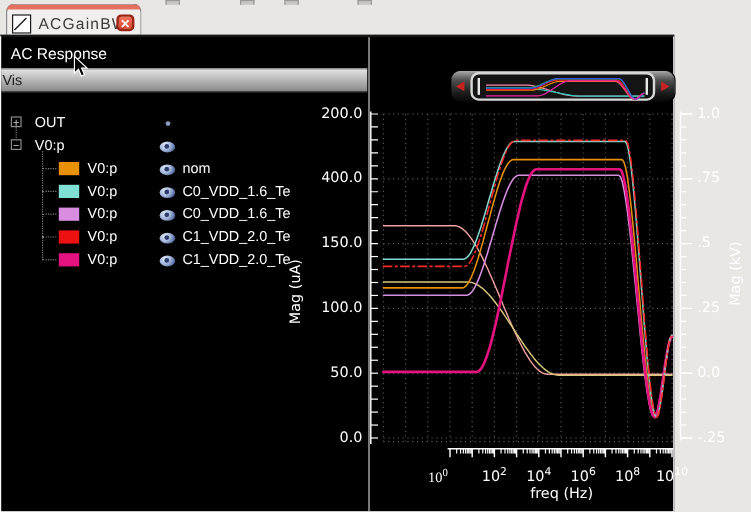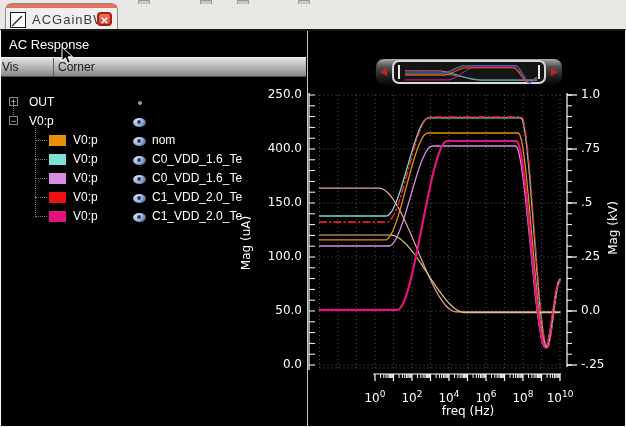--- a/index.html
+++ b/index.html
@@ -11,21 +11,21 @@
   .top-nub{position:absolute;top:0;height:3px;width:10px;background:#c9c6c1;border:1px solid #9a9a98;border-bottom:none;}
   #tab{position:absolute;left:5px;top:3px;width:113px;height:26px;background:#f0efed;
        border:1px solid #8a8a8a;border-bottom:none;border-radius:7px 7px 0 0;box-sizing:border-box;}
   #tab-accent{position:absolute;left:0;top:0;right:0;height:4px;background:#e4705f;border-radius:6px 6px 0 0;}
   #tab-icon{position:absolute;left:4px;top:8px;width:14px;height:14px;background:#fff;border:1px solid #1a1a1a;}
   #tab-title{position:absolute;left:26px;top:8px;width:64px;font-size:13px;color:#3a3a3a;letter-spacing:1px;}
   #tab-close{position:absolute;right:5px;top:8px;width:15px;height:14px;background:linear-gradient(#f2705a,#dd4733);
        border:2px solid #9c2414;border-radius:4px;color:#fff;font-size:10px;font-weight:bold;
        line-height:13px;text-align:center;box-sizing:border-box;cursor:default;}
   
-  #content{position:absolute;left:0;top:29px;width:626px;height:398px;background:#000;
+  #content{position:absolute;left:0;top:29px;width:562px;height:398px;background:#000;
        border-top:2px solid #161616;border-left:1px solid #fafafa;border-right:1px solid #fafafa;
        border-bottom:1px solid #fafafa;box-sizing:border-box;}
   #win-title{position:absolute;left:8px;top:6px;color:#fff;font-size:13px;}
   
   #tree-header{position:absolute;left:0px;top:26px;width:305px;height:20px;display:flex;
        background:linear-gradient(#e2e2e2,#888);border-top:1px solid #f2f2f2;border-bottom:1px solid #4c4c4c;box-sizing:border-box;}
   .hcol{font-size:12px;color:#1c1c1c;padding:2px 0 0 4px;box-sizing:border-box;}
   .hcol+.hcol{border-left:1px solid #5c5c5c;margin-left:32px;}
   #hcol-name{width:127px;}
   #hcol-vis{width:20px;padding-left:1px;}
@@ -85,21 +85,20 @@
     <div id="tab-title">ACGainBW</div>
     <div id="tab-close">✕</div>
   </div>
 </div>
 
 <div id="content">
   <div id="win-title">AC Response</div>
 
   <div id="tree-header">
     <div class="hcol" id="hcol-vis">Vis</div>
-    <div class="hcol" id="hcol-corner">Corner</div>
   </div>
 
   <div id="tree">
       <div class="trow" style="top: 62px;">
         <div class="expander">+</div>
         <span class="tname" style="left: 27px;">OUT</span>
         <span class="visdot"></span>
       </div>
       <div class="trow" style="top: 81px;">
         <div class="expander">−</div>
@@ -332,37 +331,37 @@
       <polyline points="318.5,157.1 320.0,157.1 321.5,157.1 322.9,157.1 324.4,157.1 325.9,157.1 327.4,157.1 328.9,157.1 330.3,157.1 331.8,157.1 333.3,157.1 334.8,157.1 336.3,157.1 337.7,157.1 339.2,157.1 340.7,157.1 342.2,157.1 343.7,157.1 345.1,157.1 346.6,157.1 348.1,157.1 349.6,157.1 351.1,157.1 352.5,157.1 354.0,157.1 355.5,157.1 357.0,157.1 358.5,157.1 359.9,157.1 361.4,157.1 362.9,157.1 364.4,157.1 365.9,157.1 367.3,157.1 368.8,157.1 370.3,157.1 371.8,157.1 373.3,157.1 374.7,157.1 376.2,157.1 377.7,157.1 379.2,157.2 380.6,157.6 382.1,158.2 383.6,159.1 385.0,160.2 386.5,161.5 388.0,163.0 389.4,164.7 390.9,166.6 392.4,168.7 393.8,170.9 395.3,173.3 396.8,175.8 398.2,178.4 399.7,181.2 401.2,184.1 402.6,187.1 404.1,190.2 405.6,193.4 407.0,196.7 408.5,200.0 410.0,203.4 411.4,206.8 412.9,210.2 414.4,213.7 415.8,217.2 417.3,220.7 418.7,224.2 420.2,227.7 421.7,231.2 423.1,234.6 424.6,238.0 426.1,241.3 427.5,244.6 429.0,247.7 430.5,250.8 431.9,253.8 433.4,256.7 434.9,259.5 436.3,262.2 437.8,264.7 439.3,267.1 440.7,269.3 442.2,271.4 443.7,273.3 445.1,275.0 446.6,276.5 448.1,277.8 449.5,278.9 451.0,279.7 452.5,280.3 453.9,280.7 455.4,280.9 456.9,280.9 458.4,280.9 459.8,280.9 461.3,280.9 462.8,280.9 464.3,280.9 465.8,280.9 467.2,280.9 468.7,280.9 470.2,280.9 471.7,280.9 473.2,280.9 474.6,280.9 476.1,280.9 477.6,280.9 479.1,280.9 480.6,280.9 482.0,280.9 483.5,280.9 485.0,280.9 486.5,280.9 488.0,280.9 489.4,280.9 490.9,280.9 492.4,280.9 493.9,280.9 495.4,280.9 496.8,280.9 498.3,280.9 499.8,280.9 501.3,280.9 502.8,280.9 504.2,280.9 505.7,280.9 507.2,280.9 508.7,280.9 510.2,280.9 511.6,280.9 513.1,280.9 514.6,280.9 516.1,280.9 517.6,280.9 519.0,280.9 520.5,280.9 522.0,280.9 523.5,280.9 525.0,280.9 526.4,280.9 527.9,280.9 529.4,280.9 530.9,280.9 532.4,280.9 533.8,280.9 535.3,280.9 536.8,280.9 538.3,280.9 539.8,280.9 541.2,280.9 542.7,280.9 544.2,280.9 545.7,280.9 547.2,280.9 548.6,280.9 550.1,280.9 551.6,280.9 553.1,280.9 554.6,280.9 556.0,280.9 557.5,280.9 559.0,280.9" fill="none" stroke="#f2a0a2" stroke-width="1.2" stroke-linejoin="round" stroke-linecap="round"></polyline>
       <polyline points="318.5,204.0 320.0,204.0 321.4,204.0 322.9,204.0 324.4,204.0 325.8,204.0 327.3,204.0 328.8,204.0 330.2,204.0 331.7,204.0 333.1,204.0 334.6,204.0 336.1,204.0 337.5,204.0 339.0,204.0 340.5,204.0 341.9,204.0 343.4,204.0 344.9,204.0 346.3,204.0 347.8,204.0 349.3,204.0 350.7,204.0 352.2,204.0 353.6,204.0 355.1,204.0 356.6,204.0 358.0,204.0 359.5,204.0 361.0,204.0 362.4,204.0 363.9,204.0 365.4,204.0 366.8,204.0 368.3,204.0 369.8,204.0 371.2,204.0 372.7,204.0 374.2,204.0 375.6,204.0 377.1,204.0 378.5,204.0 380.0,204.0 381.5,204.0 382.9,204.0 384.4,204.0 385.9,204.0 387.3,204.0 388.8,204.0 390.3,204.1 391.7,204.3 393.2,204.7 394.6,205.3 396.1,206.0 397.6,206.8 399.0,207.8 400.5,208.9 401.9,210.1 403.4,211.5 404.8,212.9 406.3,214.5 407.8,216.1 409.2,217.8 410.7,219.6 412.1,221.5 413.6,223.5 415.1,225.5 416.5,227.5 418.0,229.6 419.4,231.8 420.9,233.9 422.3,236.1 423.8,238.4 425.3,240.6 426.7,242.8 428.2,245.1 429.6,247.3 431.1,249.5 432.6,251.7 434.0,253.9 435.5,256.1 436.9,258.2 438.4,260.2 439.9,262.2 441.3,264.2 442.8,266.0 444.2,267.9 445.7,269.6 447.1,271.2 448.6,272.8 450.1,274.2 451.5,275.5 453.0,276.8 454.4,277.9 455.9,278.9 457.4,279.7 458.8,280.4 460.3,281.0 461.7,281.4 463.2,281.6 464.6,281.7 466.1,281.7 467.6,281.7 469.1,281.7 470.5,281.7 472.0,281.7 473.5,281.7 475.0,281.7 476.4,281.7 477.9,281.7 479.4,281.7 480.9,281.7 482.3,281.7 483.8,281.7 485.3,281.7 486.8,281.7 488.2,281.7 489.7,281.7 491.2,281.7 492.7,281.7 494.1,281.7 495.6,281.7 497.1,281.7 498.6,281.7 500.0,281.7 501.5,281.7 503.0,281.7 504.5,281.7 505.9,281.7 507.4,281.7 508.9,281.7 510.4,281.7 511.8,281.7 513.3,281.7 514.8,281.7 516.2,281.7 517.7,281.7 519.2,281.7 520.7,281.7 522.1,281.7 523.6,281.7 525.1,281.7 526.6,281.7 528.0,281.7 529.5,281.7 531.0,281.7 532.5,281.7 533.9,281.7 535.4,281.7 536.9,281.7 538.4,281.7 539.8,281.7 541.3,281.7 542.8,281.7 544.3,281.7 545.7,281.7 547.2,281.7 548.7,281.7 550.2,281.7 551.6,281.7 553.1,281.7 554.6,281.7 556.1,281.7 557.5,281.7 559.0,281.7" fill="none" stroke="#d9c87c" stroke-width="1.2" stroke-linejoin="round" stroke-linecap="round"></polyline>
       <polyline points="318.5,215.0 320.0,215.0 321.5,215.0 322.9,215.0 324.4,215.0 325.9,215.0 327.4,215.0 328.8,215.0 330.3,215.0 331.8,215.0 333.3,215.0 334.7,215.0 336.2,215.0 337.7,215.0 339.2,215.0 340.6,215.0 342.1,215.0 343.6,215.0 345.1,215.0 346.5,215.0 348.0,215.0 349.5,215.0 351.0,215.0 352.4,215.0 353.9,215.0 355.4,215.0 356.9,215.0 358.4,215.0 359.8,215.0 361.3,215.0 362.8,215.0 364.3,215.0 365.7,215.0 367.2,215.0 368.7,215.0 370.2,215.0 371.6,215.0 373.1,215.0 374.6,215.0 376.1,215.0 377.5,215.0 379.0,215.0 380.5,215.0 382.0,215.0 383.4,215.0 384.9,215.0 386.4,215.0 387.9,215.0 389.3,214.7 390.8,213.7 392.2,212.2 393.7,210.1 395.1,207.6 396.6,204.6 398.0,201.2 399.5,197.4 400.9,193.4 402.4,189.1 403.8,184.5 405.3,179.8 406.7,174.9 408.2,170.0 409.6,165.0 411.1,160.0 412.5,155.0 414.0,150.2 415.4,145.5 416.9,140.9 418.3,136.6 419.8,132.5 421.2,128.8 422.7,125.4 424.1,122.4 425.6,119.8 427.0,117.8 428.5,116.3 429.9,115.3 431.4,115.0 432.8,115.0 434.3,115.0 435.7,115.0 437.2,115.0 438.7,115.0 440.1,115.0 441.6,115.0 443.0,115.0 444.5,115.0 446.0,115.0 447.4,115.0 448.9,115.0 450.3,115.0 451.8,115.0 453.3,115.0 454.7,115.0 456.2,115.0 457.6,115.0 459.1,115.0 460.6,115.0 462.0,115.0 463.5,115.0 464.9,115.0 466.4,115.0 467.9,115.0 469.3,115.0 470.8,115.0 472.2,115.0 473.7,115.0 475.2,115.0 476.6,115.0 478.1,115.0 479.5,115.0 481.0,115.0 482.5,115.0 483.9,115.0 485.4,115.0 486.9,115.0 488.3,115.0 489.8,115.0 491.2,115.0 492.7,115.0 494.2,115.0 495.6,115.0 497.1,115.0 498.5,115.0 500.0,115.0 501.5,115.0 502.9,115.0 504.4,115.0 505.8,115.0 507.3,115.0 508.8,115.0 510.2,115.0 511.7,115.0 513.1,115.0 514.6,115.0 516.1,116.4 517.6,120.6 519.0,127.2 520.5,136.0 522.0,146.5 523.5,158.6 525.0,171.8 526.4,186.0 527.9,200.8 529.4,215.8 530.9,230.9 532.4,245.7 533.8,259.9 535.3,273.1 536.8,285.2 538.3,295.7 539.8,304.5 541.2,311.1 542.7,315.3 544.2,316.7 545.5,315.2 546.9,310.9 548.2,304.5 549.6,296.6 550.9,287.8 552.3,278.7 553.6,269.9 555.0,262.0 556.3,255.6 557.7,251.3 559.0,249.8" fill="none" stroke="#d98de0" stroke-width="1.3" stroke-linejoin="round" stroke-linecap="round"></polyline>
       <polyline points="318.5,208.9 320.0,208.9 321.4,208.9 322.9,208.9 324.3,208.9 325.8,208.9 327.3,208.9 328.7,208.9 330.2,208.9 331.6,208.9 333.1,208.9 334.6,208.9 336.0,208.9 337.5,208.9 338.9,208.9 340.4,208.9 341.9,208.9 343.3,208.9 344.8,208.9 346.2,208.9 347.7,208.9 349.1,208.9 350.6,208.9 352.1,208.9 353.5,208.9 355.0,208.9 356.4,208.9 357.9,208.9 359.4,208.9 360.8,208.9 362.3,208.9 363.7,208.9 365.2,208.9 366.7,208.9 368.1,208.9 369.6,208.9 371.0,208.9 372.5,208.9 374.0,208.9 375.4,208.9 376.9,208.9 378.3,208.9 379.8,208.9 381.3,208.9 382.7,208.9 384.2,208.9 385.6,208.6 387.1,207.5 388.6,205.7 390.0,203.4 391.5,200.5 393.0,197.1 394.4,193.3 395.9,189.0 397.4,184.4 398.8,179.6 400.3,174.5 401.8,169.2 403.2,163.7 404.7,158.2 406.2,152.7 407.7,147.2 409.1,141.8 410.6,136.5 412.1,131.4 413.5,126.5 415.0,121.9 416.5,117.7 417.9,113.9 419.4,110.5 420.9,107.6 422.3,105.2 423.8,103.5 425.3,102.4 426.7,102.0 428.2,102.0 429.6,102.0 431.1,102.0 432.6,102.0 434.0,102.0 435.5,102.0 437.0,102.0 438.4,102.0 439.9,102.0 441.3,102.0 442.8,102.0 444.3,102.0 445.7,102.0 447.2,102.0 448.7,102.0 450.1,102.0 451.6,102.0 453.0,102.0 454.5,102.0 456.0,102.0 457.4,102.0 458.9,102.0 460.4,102.0 461.8,102.0 463.3,102.0 464.7,102.0 466.2,102.0 467.7,102.0 469.1,102.0 470.6,102.0 472.1,102.0 473.5,102.0 475.0,102.0 476.4,102.0 477.9,102.0 479.4,102.0 480.8,102.0 482.3,102.0 483.7,102.0 485.2,102.0 486.7,102.0 488.1,102.0 489.6,102.0 491.1,102.0 492.5,102.0 494.0,102.0 495.4,102.0 496.9,102.0 498.4,102.0 499.8,102.0 501.3,102.0 502.8,102.0 504.2,102.0 505.7,102.0 507.1,102.0 508.6,102.0 510.1,102.0 511.5,102.0 513.0,102.0 514.5,102.0 515.9,102.0 517.4,102.0 518.8,103.7 520.3,108.7 521.8,116.4 523.2,126.6 524.7,138.8 526.1,152.7 527.6,168.0 529.1,184.2 530.5,200.9 532.0,217.8 533.4,234.6 534.9,250.8 536.4,266.0 537.8,279.9 539.3,292.2 540.7,302.4 542.2,310.1 543.7,315.0 545.1,316.7 546.5,314.8 547.9,309.6 549.3,302.0 550.7,292.8 552.1,282.7 553.5,272.6 554.8,263.4 556.2,255.8 557.6,250.6 559.0,248.7" fill="none" stroke="#e8900a" stroke-width="1.3" stroke-linejoin="round" stroke-linecap="round"></polyline>
       <polyline points="318.5,278.9 320.0,278.9 321.4,278.9 322.9,278.9 324.4,278.9 325.8,278.9 327.3,278.9 328.8,278.9 330.2,278.9 331.7,278.9 333.2,278.9 334.6,278.9 336.1,278.9 337.6,278.9 339.0,278.9 340.5,278.9 342.0,278.9 343.4,278.9 344.9,278.9 346.4,278.9 347.8,278.9 349.3,278.9 350.8,278.9 352.2,278.9 353.7,278.9 355.2,278.9 356.6,278.9 358.1,278.9 359.5,278.9 361.0,278.9 362.5,278.9 363.9,278.9 365.4,278.9 366.9,278.9 368.3,278.9 369.8,278.9 371.3,278.9 372.7,278.9 374.2,278.9 375.7,278.9 377.1,278.9 378.6,278.9 380.1,278.9 381.5,278.9 383.0,278.9 384.5,278.9 385.9,278.9 387.4,278.9 388.9,278.9 390.3,278.9 391.8,278.9 393.3,278.9 394.7,278.9 396.2,278.9 397.7,278.5 399.1,277.2 400.6,275.2 402.1,272.5 403.5,269.0 405.0,265.0 406.5,260.4 408.0,255.3 409.4,249.7 410.9,243.7 412.4,237.3 413.8,230.6 415.3,223.7 416.8,216.6 418.2,209.3 419.7,201.9 421.2,194.5 422.6,187.0 424.1,179.6 425.6,172.3 427.1,165.2 428.5,158.3 430.0,151.6 431.5,145.2 432.9,139.2 434.4,133.7 435.9,128.5 437.3,123.9 438.8,119.9 440.3,116.5 441.7,113.7 443.2,111.7 444.7,110.4 446.1,110.0 447.6,110.0 449.1,110.0 450.6,110.0 452.1,110.0 453.5,110.0 455.0,110.0 456.5,110.0 458.0,110.0 459.4,110.0 460.9,110.0 462.4,110.0 463.9,110.0 465.3,110.0 466.8,110.0 468.3,110.0 469.8,110.0 471.2,110.0 472.7,110.0 474.2,110.0 475.7,110.0 477.1,110.0 478.6,110.0 480.1,110.0 481.6,110.0 483.1,110.0 484.5,110.0 486.0,110.0 487.5,110.0 489.0,110.0 490.4,110.0 491.9,110.0 493.4,110.0 494.9,110.0 496.3,110.0 497.8,110.0 499.3,110.0 500.8,110.0 502.2,110.0 503.7,110.0 505.2,110.0 506.7,110.0 508.1,110.0 509.6,110.0 511.1,110.0 512.6,110.0 514.0,110.0 515.5,110.0 517.0,111.5 518.4,115.8 519.9,122.6 521.3,131.5 522.8,142.3 524.2,154.7 525.7,168.2 527.1,182.8 528.6,197.9 530.0,213.4 531.5,228.8 533.0,244.0 534.4,258.5 535.9,272.1 537.3,284.4 538.8,295.2 540.2,304.2 541.7,310.9 543.1,315.2 544.6,316.7 546.0,314.8 547.5,309.7 548.9,302.2 550.3,293.0 551.8,283.0 553.2,273.0 554.7,263.9 556.1,256.3 557.6,251.2 559.0,249.3" fill="none" stroke="#e4127e" stroke-width="2.2" stroke-linejoin="round" stroke-linecap="round"></polyline>
       <polyline points="318.5,185.0 320.0,185.0 321.5,185.0 322.9,185.0 324.4,185.0 325.9,185.0 327.4,185.0 328.9,185.0 330.3,185.0 331.8,185.0 333.3,185.0 334.8,185.0 336.3,185.0 337.7,185.0 339.2,185.0 340.7,185.0 342.2,185.0 343.7,185.0 345.1,185.0 346.6,185.0 348.1,185.0 349.6,185.0 351.1,185.0 352.5,185.0 354.0,185.0 355.5,185.0 357.0,185.0 358.5,185.0 359.9,185.0 361.4,185.0 362.9,185.0 364.4,185.0 365.9,185.0 367.3,185.0 368.8,185.0 370.3,185.0 371.8,185.0 373.3,185.0 374.7,185.0 376.2,185.0 377.7,185.0 379.2,185.0 380.7,185.0 382.1,185.0 383.6,185.0 385.1,185.0 386.6,184.6 388.0,183.6 389.5,182.0 391.0,179.9 392.4,177.2 393.9,174.1 395.4,170.6 396.8,166.7 398.3,162.5 399.8,158.0 401.2,153.3 402.7,148.5 404.2,143.5 405.6,138.5 407.1,133.4 408.6,128.3 410.0,123.4 411.5,118.5 413.0,113.8 414.4,109.4 415.9,105.2 417.4,101.3 418.8,97.8 420.3,94.6 421.8,92.0 423.2,89.8 424.7,88.2 426.2,87.2 427.6,86.9 429.1,86.9 430.6,86.9 432.0,86.9 433.5,86.9 435.0,86.9 436.4,86.9 437.9,86.9 439.4,86.9 440.8,86.9 442.3,86.9 443.8,86.9 445.2,86.9 446.7,86.9 448.2,86.9 449.6,86.9 451.1,86.9 452.6,86.9 454.0,86.9 455.5,86.9 457.0,86.9 458.4,86.9 459.9,86.9 461.4,86.9 462.8,86.9 464.3,86.9 465.7,86.9 467.2,86.9 468.7,86.9 470.1,86.9 471.6,86.9 473.1,86.9 474.5,86.9 476.0,86.9 477.5,86.9 478.9,86.9 480.4,86.9 481.9,86.9 483.3,86.9 484.8,86.9 486.3,86.9 487.7,86.9 489.2,86.9 490.7,86.9 492.1,86.9 493.6,86.9 495.1,86.9 496.5,86.9 498.0,86.9 499.5,86.9 500.9,86.9 502.4,86.9 503.8,86.9 505.3,86.9 506.8,86.9 508.2,86.9 509.7,86.9 511.2,86.9 512.6,86.9 514.1,86.9 515.6,86.9 517.0,86.9 518.5,86.9 520.0,86.9 521.4,88.9 522.9,94.8 524.3,103.9 525.8,115.9 527.2,130.2 528.7,146.5 530.1,164.1 531.6,182.7 533.0,201.8 534.5,220.9 535.9,239.5 537.4,257.1 538.8,273.4 540.3,287.7 541.7,299.7 543.2,308.8 544.6,314.7 546.0,316.7 547.5,314.4 548.9,308.1 550.4,298.9 551.8,288.1 553.2,276.7 554.7,265.8 556.1,256.7 557.6,250.4 559.0,248.0" fill="none" stroke="#7fd9cf" stroke-width="1.3" stroke-linejoin="round" stroke-linecap="round"></polyline>
       <polyline points="318.5,191.0 320.0,191.0 321.4,191.0 322.9,191.0 324.4,191.0 325.8,191.0 327.3,191.0 328.8,191.0 330.2,191.0 331.7,191.0 333.2,191.0 334.6,191.0 336.1,191.0 337.6,191.0 339.1,191.0 340.5,191.0 342.0,191.0 343.5,191.0 344.9,191.0 346.4,191.0 347.9,191.0 349.3,191.0 350.8,191.0 352.3,191.0 353.7,191.0 355.2,191.0 356.7,191.0 358.1,191.0 359.6,191.0 361.1,191.0 362.5,191.0 364.0,191.0 365.5,191.0 366.9,191.0 368.4,191.0 369.9,191.0 371.3,191.0 372.8,191.0 374.3,191.0 375.7,191.0 377.2,191.0 378.7,191.0 380.2,191.0 381.6,191.0 383.1,191.0 384.6,191.0 386.0,191.0 387.5,190.6 389.0,189.6 390.4,187.9 391.9,185.6 393.4,182.7 394.8,179.4 396.3,175.6 397.8,171.4 399.2,167.0 400.7,162.2 402.2,157.2 403.6,152.0 405.1,146.6 406.6,141.2 408.0,135.8 409.5,130.4 411.0,125.1 412.4,119.9 413.9,114.9 415.4,110.1 416.8,105.6 418.3,101.4 419.8,97.7 421.2,94.3 422.7,91.5 424.2,89.2 425.6,87.5 427.1,86.4 428.6,86.0 430.0,86.0 431.5,86.0 433.0,86.0 434.4,86.0 435.9,86.0 437.3,86.0 438.8,86.0 440.3,86.0 441.7,86.0 443.2,86.0 444.6,86.0 446.1,86.0 447.5,86.0 449.0,86.0 450.5,86.0 451.9,86.0 453.4,86.0 454.8,86.0 456.3,86.0 457.8,86.0 459.2,86.0 460.7,86.0 462.1,86.0 463.6,86.0 465.1,86.0 466.5,86.0 468.0,86.0 469.4,86.0 470.9,86.0 472.4,86.0 473.8,86.0 475.3,86.0 476.7,86.0 478.2,86.0 479.7,86.0 481.1,86.0 482.6,86.0 484.0,86.0 485.5,86.0 487.0,86.0 488.4,86.0 489.9,86.0 491.3,86.0 492.8,86.0 494.3,86.0 495.7,86.0 497.2,86.0 498.6,86.0 500.1,86.0 501.5,86.0 503.0,86.0 504.5,86.0 505.9,86.0 507.4,86.0 508.8,86.0 510.3,86.0 511.8,86.0 513.2,86.0 514.7,86.0 516.1,86.0 517.6,86.0 519.1,86.0 520.5,86.0 522.0,88.1 523.4,93.9 524.8,103.1 526.3,115.1 527.7,129.5 529.2,145.8 530.6,163.6 532.0,182.2 533.5,201.4 534.9,220.5 536.3,239.2 537.8,256.9 539.2,273.2 540.7,287.6 542.1,299.6 543.5,308.8 545.0,314.7 546.4,316.7 547.8,314.4 549.2,308.1 550.6,298.9 552.0,288.1 553.4,276.7 554.8,265.8 556.2,256.7 557.6,250.4 559.0,248.0" fill="none" stroke="#ff2a2a" stroke-width="1.3" stroke-linejoin="round" stroke-linecap="round" stroke-dasharray="7 3 1.5 3"></polyline>
     </svg>
 
   <div id="ylabs-left">
-      <div class="ylab left" style="top: 56px;">250.0</div>
+      <div class="ylab left" style="top: 56px;">200.0</div>
       <div class="ylab left" style="top: 110px;">400.0</div>
       <div class="ylab left" style="top: 164px;">150.0</div>
       <div class="ylab left" style="top: 218px;">100.0</div>
       <div class="ylab left" style="top: 272px;">50.0</div>
       <div class="ylab left" style="top: 326px;">0.0</div>
     </div>
   <div id="ylabs-right">
       <div class="ylab right" style="top: 56px;">1.0</div>
       <div class="ylab right" style="top: 110px;">.75</div>
       <div class="ylab right" style="top: 164px;">.5</div>
       <div class="ylab right" style="top: 218px;">.25</div>
       <div class="ylab right" style="top: 272px;">0.0</div>
       <div class="ylab right" style="top: 326px;">-.25</div>
     </div>
   <div id="xlabs">
-      <div class="xlab" style="left: 352px;">10<sup>0</sup></div>
+      <div class="xlab" style="left: 342px; font-family: Liberation Serif, serif;">10<sup>0</sup></div>
       <div class="xlab" style="left: 389px;">10<sup>2</sup></div>
       <div class="xlab" style="left: 426px;">10<sup>4</sup></div>
       <div class="xlab" style="left: 463px;">10<sup>6</sup></div>
       <div class="xlab" style="left: 500px;">10<sup>8</sup></div>
       <div class="xlab" style="left: 537px;">10<sup>10</sup></div>
     </div>
   <div class="rot" style="left:215px;top:205px;width:60px;text-align:center" id="yl-title">Mag (uA)</div>
   <div class="rot" style="left:582px;top:190px;width:60px;text-align:center" id="yr-title">Mag (kV)</div>
   <div id="xaxis-title">freq (Hz)</div>
 

